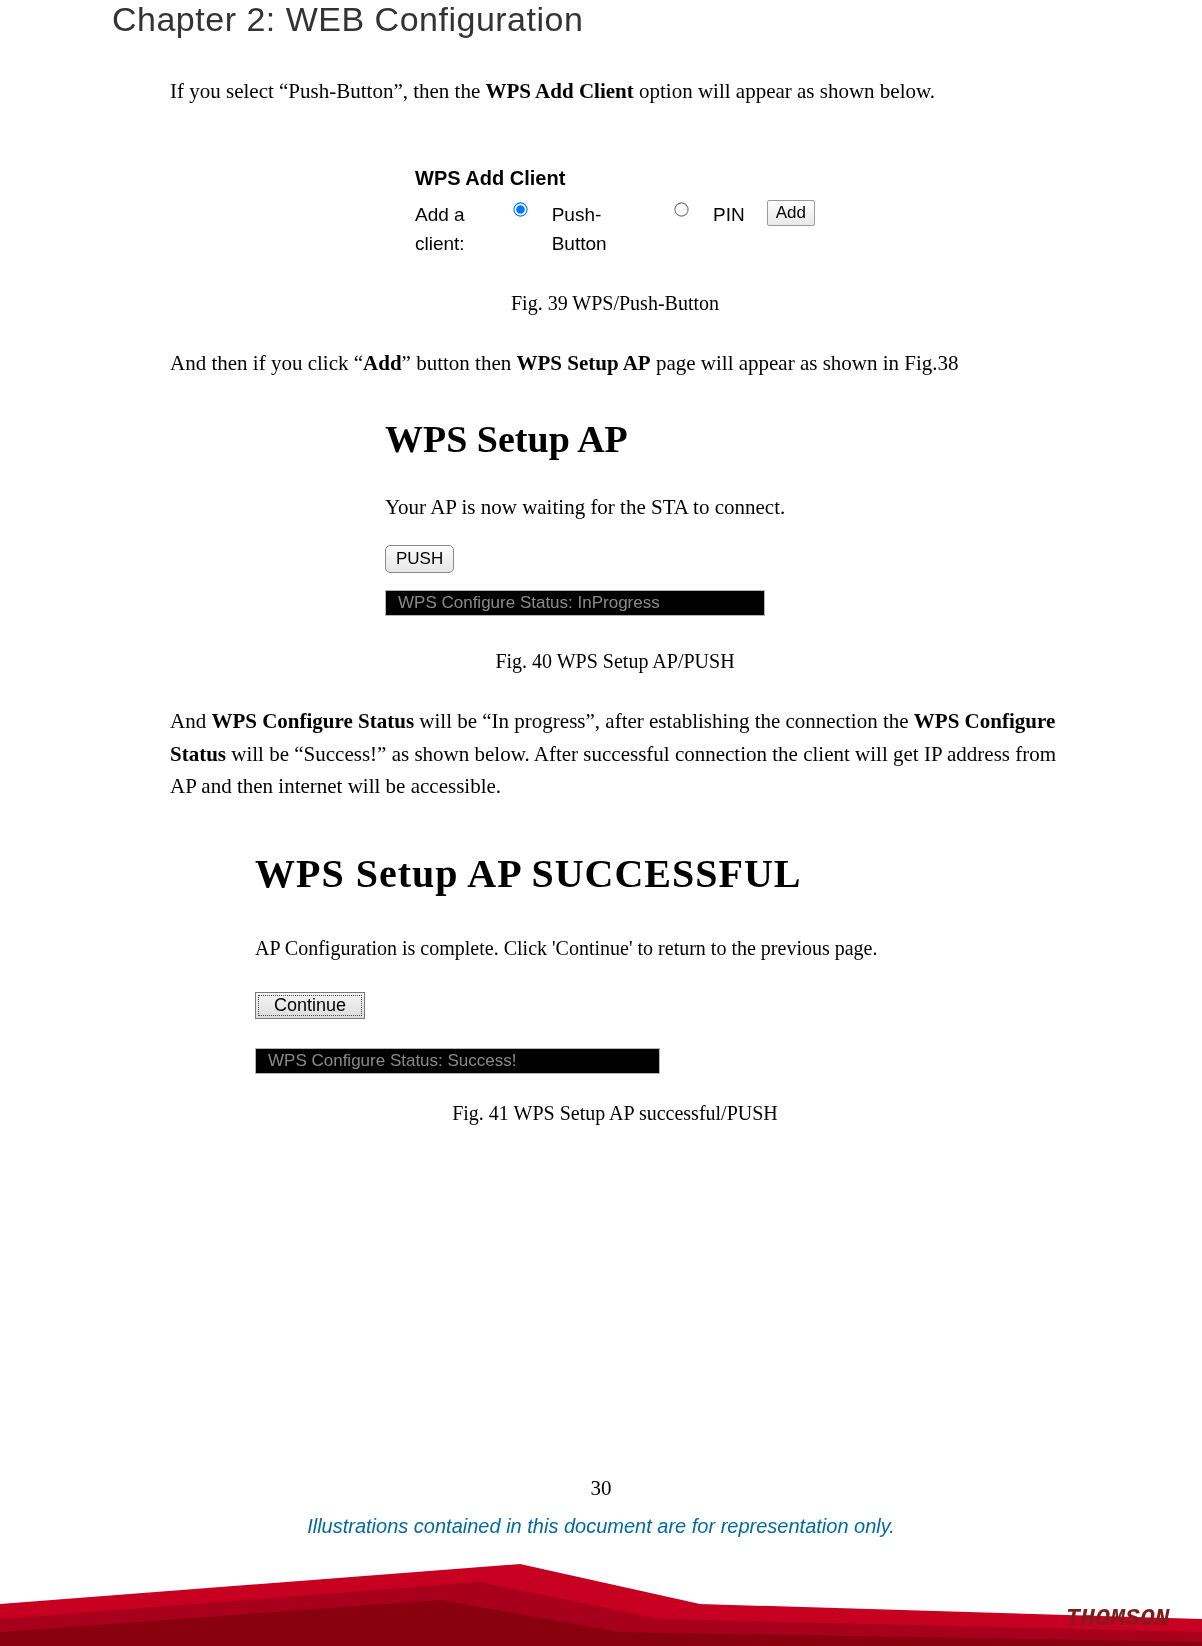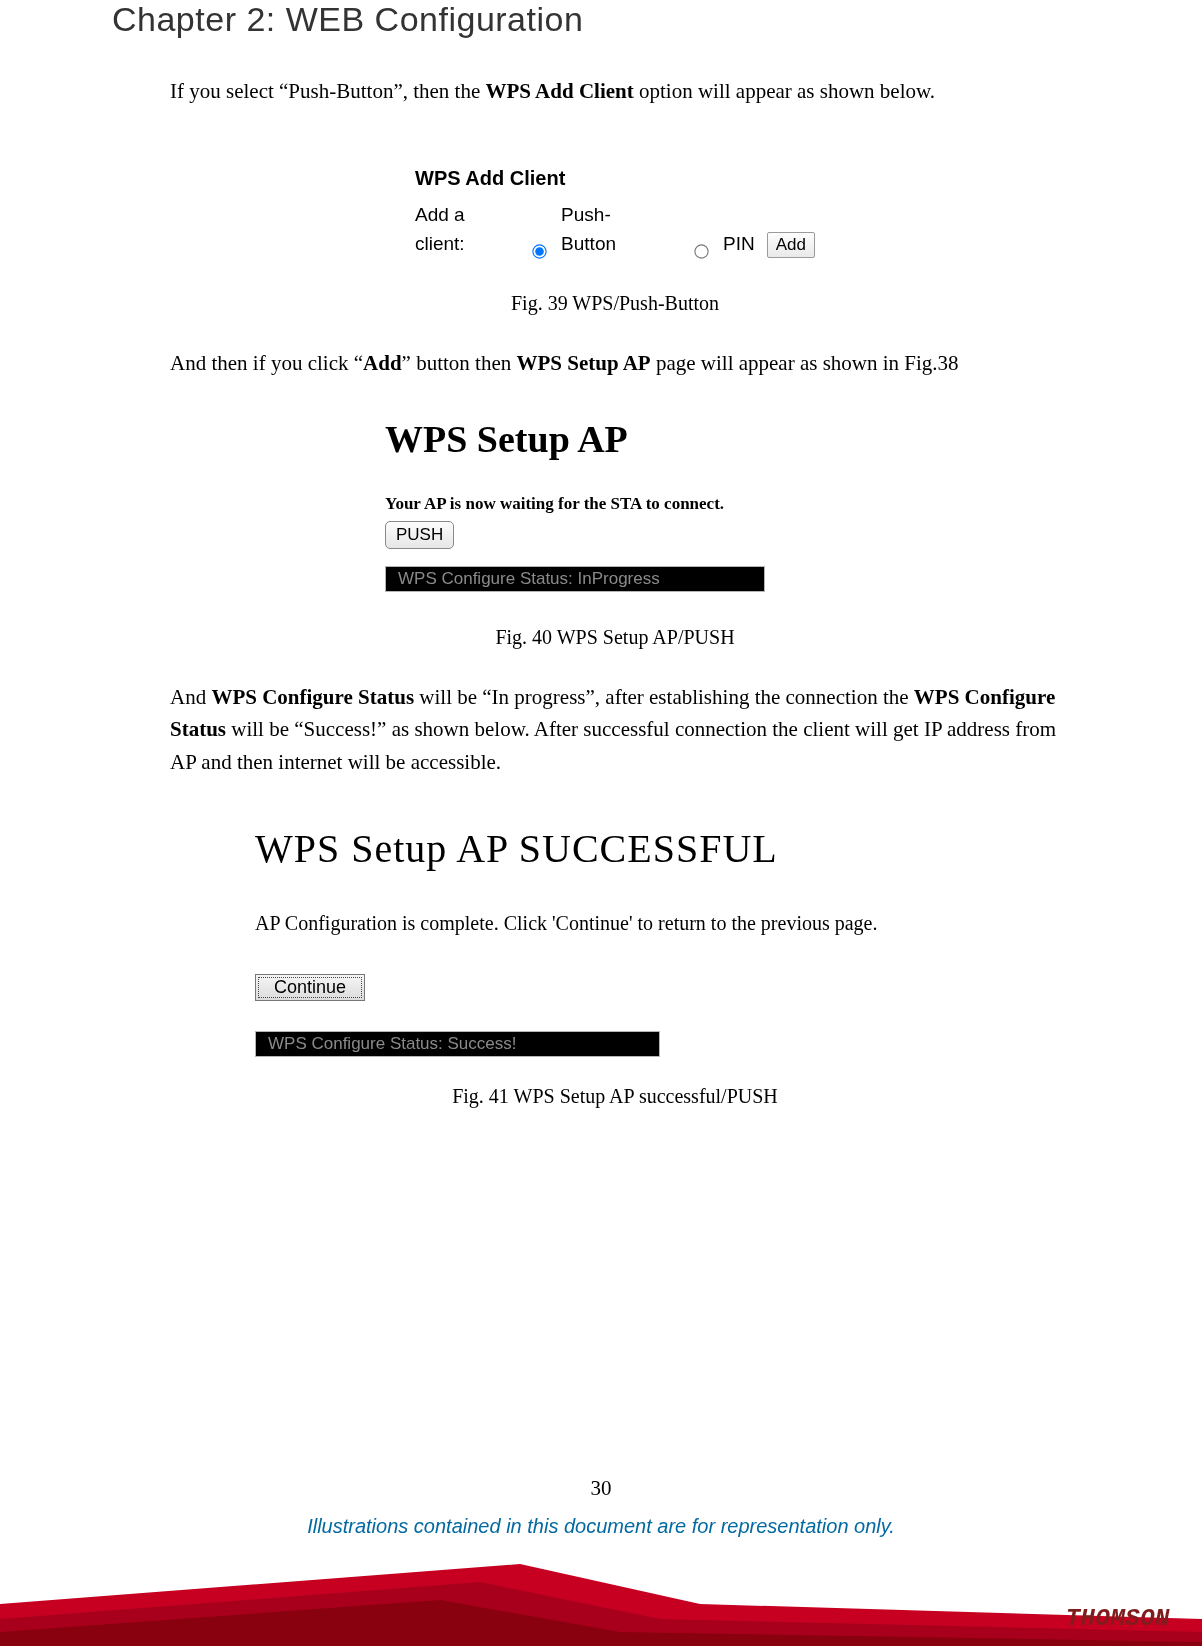--- a/index.html
+++ b/index.html
@@ -51,22 +51,22 @@
     font-size: 19px;
     color: #000;
   }
   .fig-wps-add .title {
     font-weight: bold;
     font-size: 20px;
     margin-bottom: 6px;
   }
   .fig-wps-add .row {
     display: flex;
-    align-items: flex-end;
-    gap: 12px;
+    align-items: flex-start;
+    gap: 22px;
   }
   .btn {
     font-family: Arial, Helvetica, sans-serif;
     font-size: 17px;
     padding: 2px 8px;
     background: linear-gradient(#fdfdfd, #e9e9e9);
     border: 1px solid #9a9a9a;
     border-radius: 2px;
     cursor: pointer;
   }
@@ -92,22 +92,22 @@
     width: 460px;
     text-align: left;
     font-family: "Times New Roman", Times, serif;
   }
   .fig-wps-setup .htitle {
     font-weight: bold;
     font-size: 38px;
     margin-bottom: 22px;
   }
   .fig-wps-setup .sub {
-    font-size: 17px;
-    font-weight: bold;
+    font-size: 21px;
+    margin-bottom: 18px;
   }
   .statusbox {
     margin-top: 16px;
     width: 380px;
     height: 26px;
     border: 1px solid #b5b5b5;
     background: #000000;
     color: #8a8a8a;
     font-family: Arial, Helvetica, sans-serif;
     font-size: 17px;
@@ -115,28 +115,28 @@
     box-sizing: border-box;
     line-height: 20px;
   }
   .fig-wps-success {
     margin: 40px auto 5px auto;
     width: 720px;
     text-align: left;
     font-family: "Times New Roman", Times, serif;
   }
   .fig-wps-success .htitle {
-    font-weight: normal;
+    font-weight: bold;
     font-size: 40px;
     margin-bottom: 28px;
     letter-spacing: 1px;
   }
   .fig-wps-success .sub {
     font-size: 20px;
-    margin-bottom: 31px;
+    margin-bottom: 24px;
   }
   .fig-wps-success .statusbox {
     width: 405px;
     margin-top: 28px;
   }
   .page-number {
     position: absolute;
     bottom: 145px;
     left: 0;
     width: 100%;

